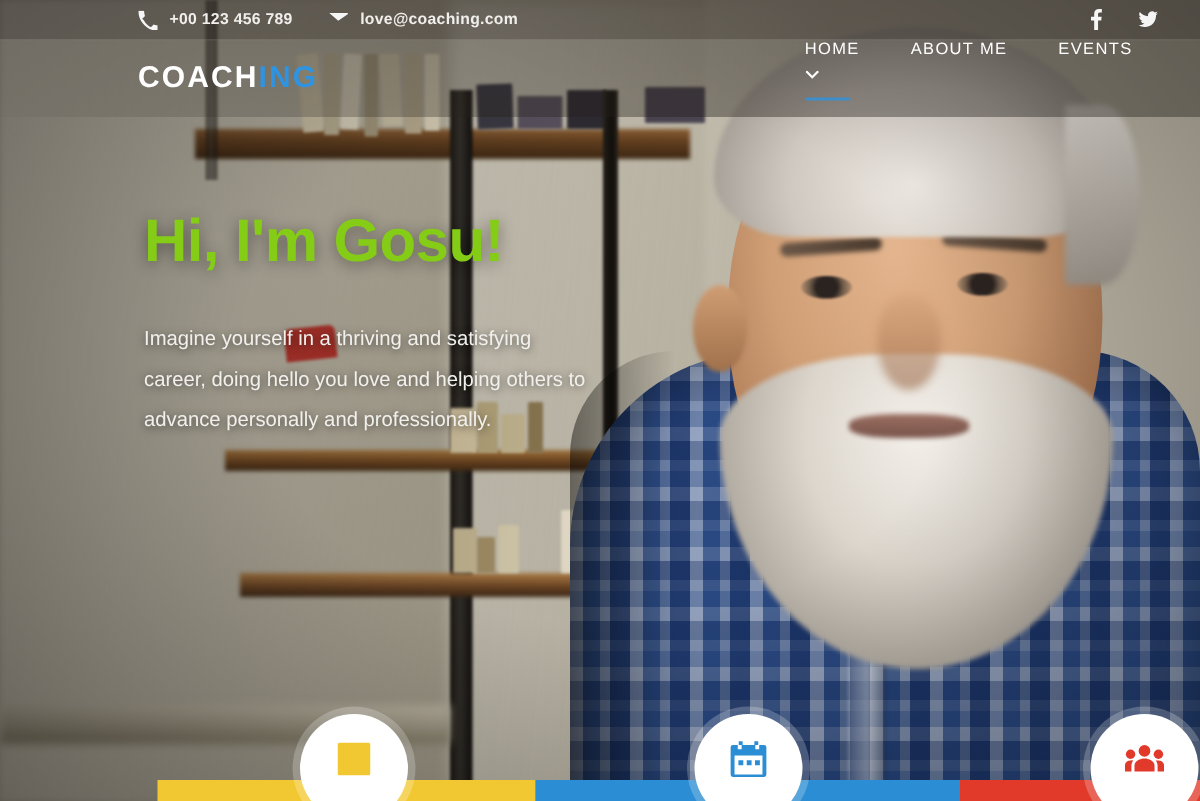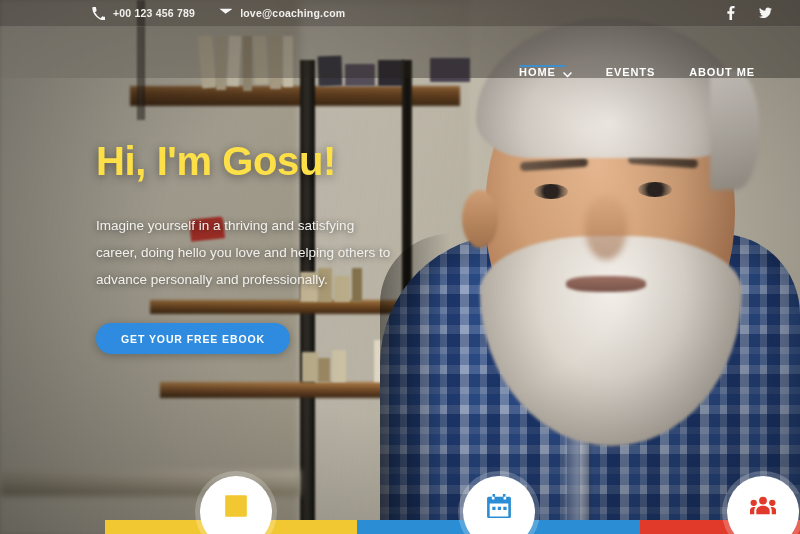--- a/index.html
+++ b/index.html
@@ -208,35 +208,35 @@
   }
   .logo {
     margin-left:92px;
     font-size:20px; font-weight:bold; letter-spacing:1.4px;
     color:#ffffff; white-space:nowrap; cursor:pointer;
   }
   .logo .accent { color:#2e93e0; }
   .menu { margin-left:auto; margin-right:28px; display:flex; align-items:center; gap:0; }
   .menu-item {
     position:relative;
-    display:flex; align-items:flex-end; gap:7px;
+    display:flex; align-items:flex-start; gap:7px;
     padding:0 17px; height:51px;
-    color:#ffffff; font-size:11px; font-weight:bold; letter-spacing:.9px;
-    cursor:pointer; white-space:nowrap;
+    color:#ffffff; font-size:11px; font-weight:normal; letter-spacing:.9px;
+    cursor:pointer; white-space:nowrap;flex-direction:column;
   }
   .menu-item .chev { width:9px; height:6px; fill:#ffffff; display:block; margin-top:1px; }
   .menu-item.active::after {
     content:""; position:absolute; left:17px; right:23px; bottom:11px;
     height:2.5px; background:#3e8ecb; border-radius:2px;
   }
 
   
   .hero { position:absolute; left:96px; top:140px; width:420px; }
   .hero h1 {
-    color:#fde047; font-size:40px; font-weight:bold; letter-spacing:-0.4px;
+    color:#84cc16; font-size:40px; font-weight:bold; letter-spacing:-0.4px;
     line-height:1.05; text-shadow:0 2px 10px rgba(0,0,0,.42);
   }
   .hero p {
     margin-top:30px;
     color:#f2f0ed; font-size:13.5px; line-height:2.0; font-weight:normal;
     max-width:300px; text-shadow:0 1px 6px rgba(0,0,0,.55);
   }
   .cta {
     display:inline-flex; align-items:center; justify-content:center;
     margin-top:30px; height:31px; padding:0 25px;
@@ -359,42 +359,42 @@
       </a>
       <a>
         <svg class="soc" viewBox="0 0 20 17">
             <path d="M20 2.01a8.2 8.2 0 0 1-2.36.65A4.1 4.1 0 0 0 19.44.4a8.2 8.2 0 0 1-2.6 1A4.1 4.1 0 0 0 9.85 5.1 11.64 11.64 0 0 1 1.39.75a4.1 4.1 0 0 0 1.27 5.47A4.07 4.07 0 0 1 .8 5.71v.05a4.1 4.1 0 0 0 3.29 4.02 4.1 4.1 0 0 1-1.85.07 4.1 4.1 0 0 0 3.83 2.85A8.23 8.23 0 0 1 0 14.39a11.6 11.6 0 0 0 6.29 1.85c7.55 0 11.68-6.26 11.68-11.69 0-.18 0-.36-.01-.53A8.3 8.3 0 0 0 20 2.01z"></path>
           </svg>
       </a>
     </div>
   </div>
 
   <div class="navbar">
+    <div class="logo"><span>COACH</span><span class="accent" style="color: rgb(46, 147, 224);">ING</span></div>
     <nav class="menu">
       <div class="menu-item active">
         <span>HOME</span>
         <span>
             <svg class="chev" viewBox="0 0 12 8">
               <path d="M0 1.4 1.4 0 6 4.6 10.6 0 12 1.4 6 7.4z"></path>
             </svg>
           </span>
       </div>
       <div class="menu-item">
-        <span>EVENTS</span>
+        <span>ABOUT ME</span>
       </div>
       <div class="menu-item">
-        <span>ABOUT ME</span>
+        <span>EVENTS</span>
       </div>
     </nav>
   </div>
 
   <div class="hero">
     <h1>Hi, I'm Gosu!</h1>
     <p>Imagine yourself in a thriving and satisfying career, doing hello you love and helping others to advance personally and professionally.</p>
-    <button class="cta" style="background: rgb(46, 139, 223);">GET YOUR FREE EBOOK</button>
   </div>
 
   <div class="svc-bars">
     <div class="svc-spacer" style="width:105px"></div>
     <div class="svc-bar" id="bar0" style="width: 252px; background: rgb(242, 200, 50);"></div>
     <div class="svc-bar" id="bar1" style="width: 283px; background: rgb(43, 142, 212);"></div>
     <div class="svc-bar" id="bar2" style="width: 160px; background: rgb(225, 58, 43);"></div>
   </div>
 
   <div class="svc-circle c1">

